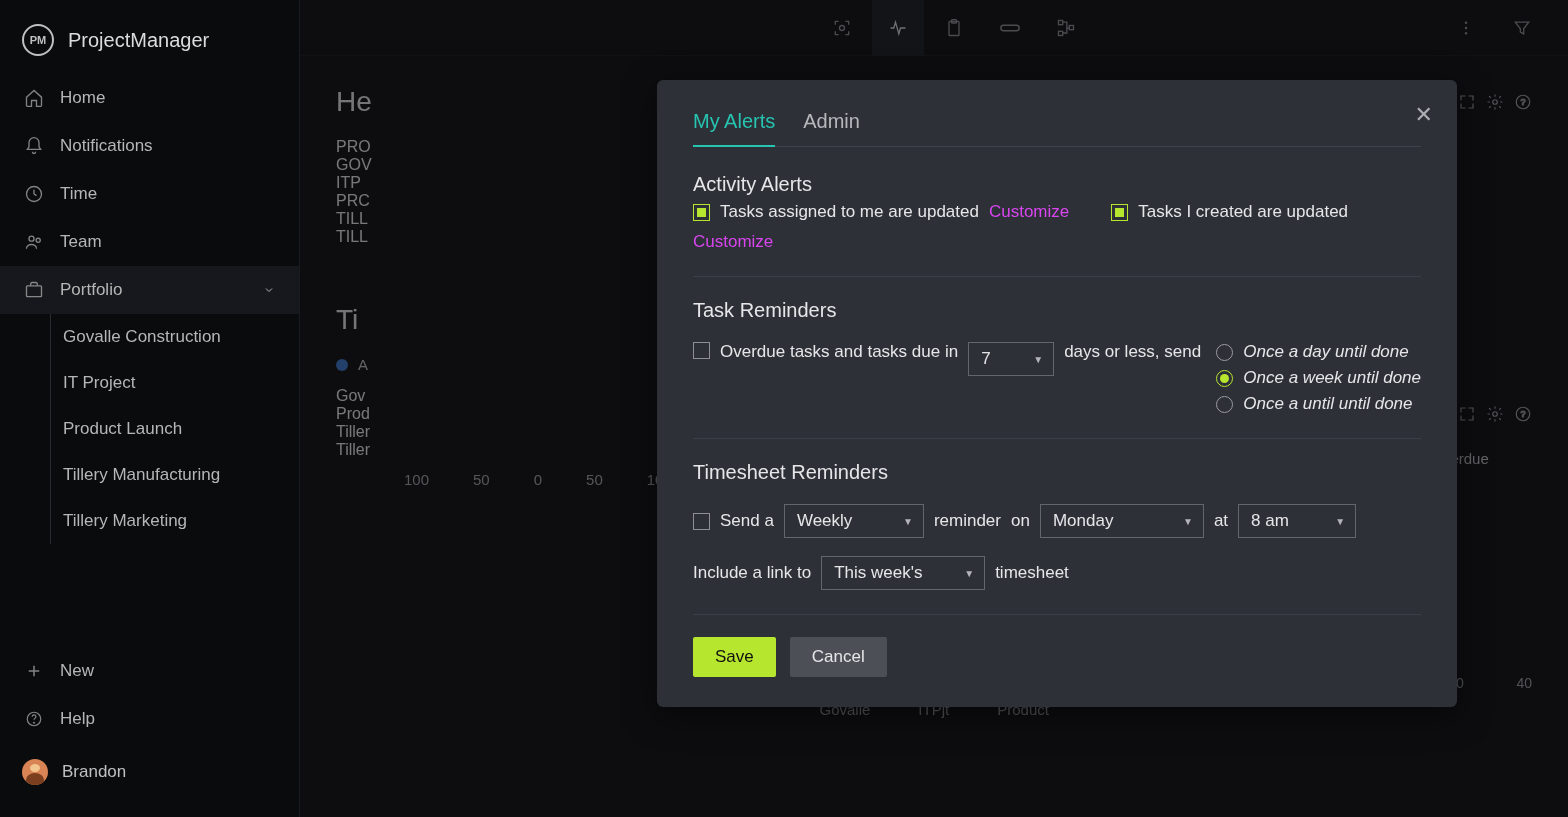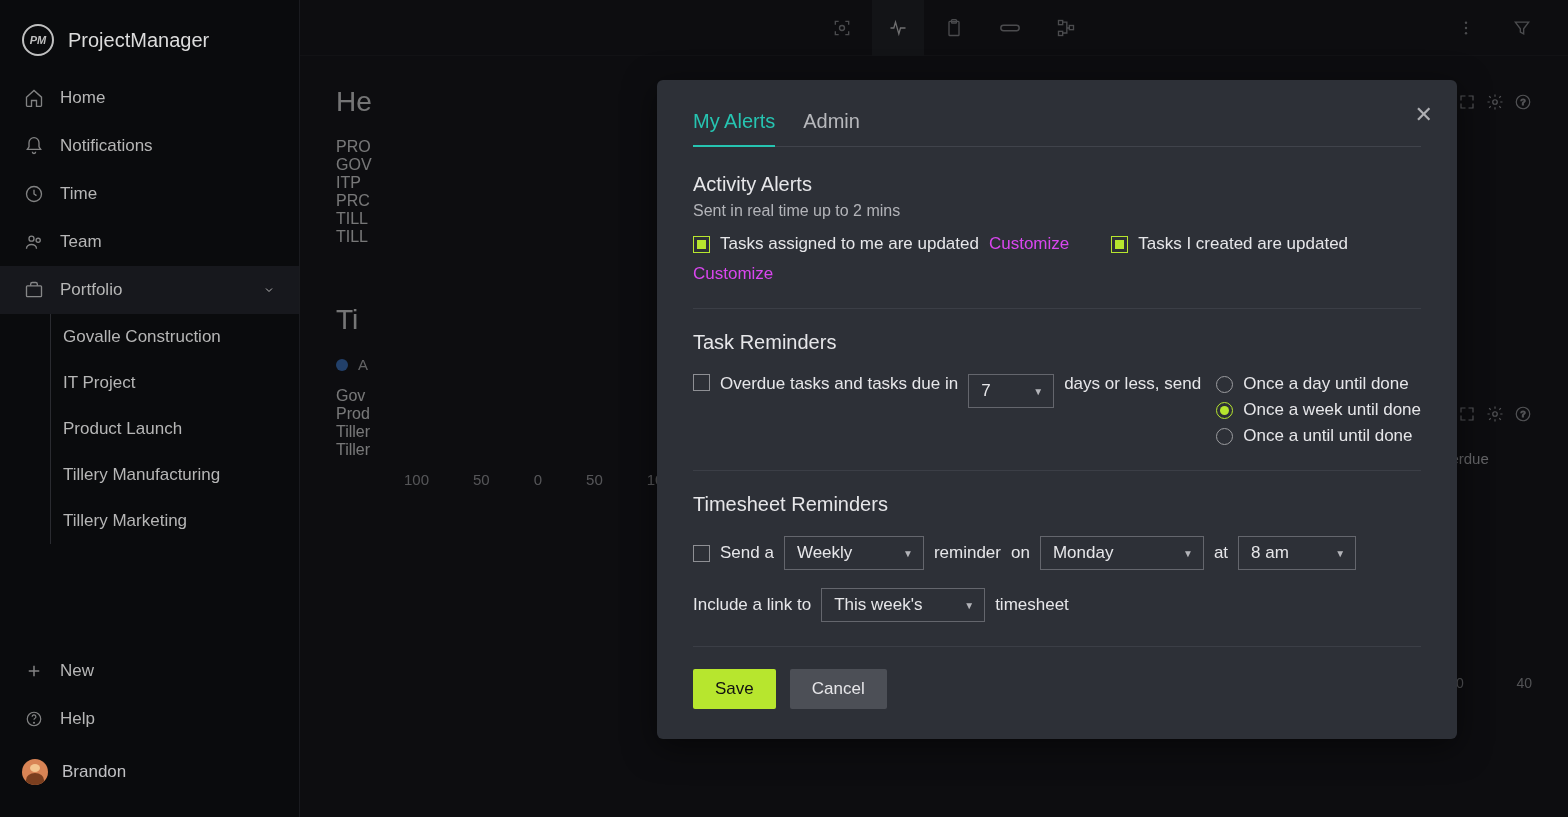--- a/index.html
+++ b/index.html
@@ -2,21 +2,21 @@
 <html><head>
 <meta charset="utf-8">
 <style>
 * { margin: 0; padding: 0; box-sizing: border-box; }
 html, body { width: 1568px; height: 817px; overflow: hidden; font-family: -apple-system, BlinkMacSystemFont, 'Segoe UI', sans-serif; background: #0f1013; color: #e5e5e5; }
 .app { display: flex; height: 100%; }
 
 
 .sidebar { width: 300px; background: #0a0b0d; border-right: 1px solid #1a1b1f; display: flex; flex-direction: column; }
 .logo-row { display: flex; align-items: center; gap: 14px; padding: 24px 22px 18px; }
-.logo-circle { width: 32px; height: 32px; border-radius: 50%; border: 2px solid #c0c0c0; display: flex; align-items: center; justify-content: center; font-size: 11px; font-weight: 700; color: #c0c0c0; font-style: italic; }
+.logo-circle { width: 32px; height: 32px; border-radius: 50%; border: 2px solid #c0c0c0; display: flex; align-items: center; justify-content: center; font-size: 11px; font-weight: 700; color: #c0c0c0; }
 .logo-text { font-size: 20px; color: #dcdcdc; }
 .nav { flex: 1; }
 .nav-item { display: flex; align-items: center; gap: 16px; padding: 14px 24px; color: #b6b6b6; font-size: 17px; cursor: pointer; }
 .nav-item.active { background: #17181d; }
 .nav-item .icon { width: 20px; height: 20px; display: flex; align-items: center; justify-content: center; opacity: .7; }
 .chev { margin-left: auto; }
 .sub-nav { border-left: 1px solid #2a2b30; margin-left: 50px; }
 .sub-item { padding: 13px 0 13px 12px; color: #b6b6b6; font-size: 17px; cursor: pointer; }
 .footer-nav { padding-bottom: 16px; }
 .footer-nav .nav-item { padding: 14px 24px; }
@@ -73,21 +73,21 @@
 .subtext { color: #b3b4b9; font-size: 16px; margin-bottom: 14px; }
 .row { display: flex; align-items: center; gap: 10px; font-size: 17px; flex-wrap: wrap; }
 .cb { width: 17px; height: 17px; border: 1.5px solid #b7e62e; display: inline-flex; align-items: center; justify-content: center; cursor: pointer; }
 .cb.checked::after { content: ''; width: 9px; height: 9px; background: #b7e62e; }
 .cb.empty { border-color: #8e8f94; }
 .link { color: #d946ef; cursor: pointer; }
 
 .select { border: 1px solid #64666d; padding: 6px 30px 6px 12px; background: #2d3037; color: #e6e6e9; font-size: 17px; position: relative; cursor: pointer; min-width: 80px; display: inline-flex; align-items: center; }
 .select::after { content: '▼'; position: absolute; right: 10px; font-size: 10px; color: #b3b4b9; }
 
-.radio-col { display: flex; flex-direction: column; gap: 6px; margin-left: auto; }
+.radio-col { display: flex; flex-direction: column; gap: 6px; margin-left: auto; font-style: italic; }
 .radio { display: flex; align-items: center; gap: 10px; font-size: 17px; cursor: pointer; }
 .rdot { width: 17px; height: 17px; border-radius: 50%; border: 1.5px solid #9b9c9f; display: inline-flex; align-items: center; justify-content: center; }
 .rdot.on { border-color: #b7e62e; }
 .rdot.on::after { content: ''; width: 9px; height: 9px; border-radius: 50%; background: #b7e62e; }
 
 .btn-row { display: flex; gap: 14px; margin-top: 6px; }
 .btn { padding: 10px 22px; font-size: 17px; cursor: pointer; border: none; border-radius: 2px; }
 .btn.save { background: #b7e62e; color: #111; }
 .btn.cancel { background: #4c4f56; color: #e6e6e9; }
 
@@ -429,21 +429,20 @@
 
     <div class="modal">
       <span class="close-x">✕</span>
       <div class="tabs">
         <div class="tab active">My Alerts</div>
         <div class="tab">Admin</div>
       </div>
 
       <div class="section">
         <h3>Activity Alerts</h3>
-        <div class="subtext">Sent in real time up to 2 mins</div>
         <div class="row">
           <span class="cb checked"></span>
           <span>Tasks assigned to me are updated</span>
           <span class="link">Customize</span>
           <span style="width:22px"></span>
           <span class="cb checked"></span>
           <span>Tasks I created are updated</span>
           <span class="link">Customize</span>
         </div>
       </div>

